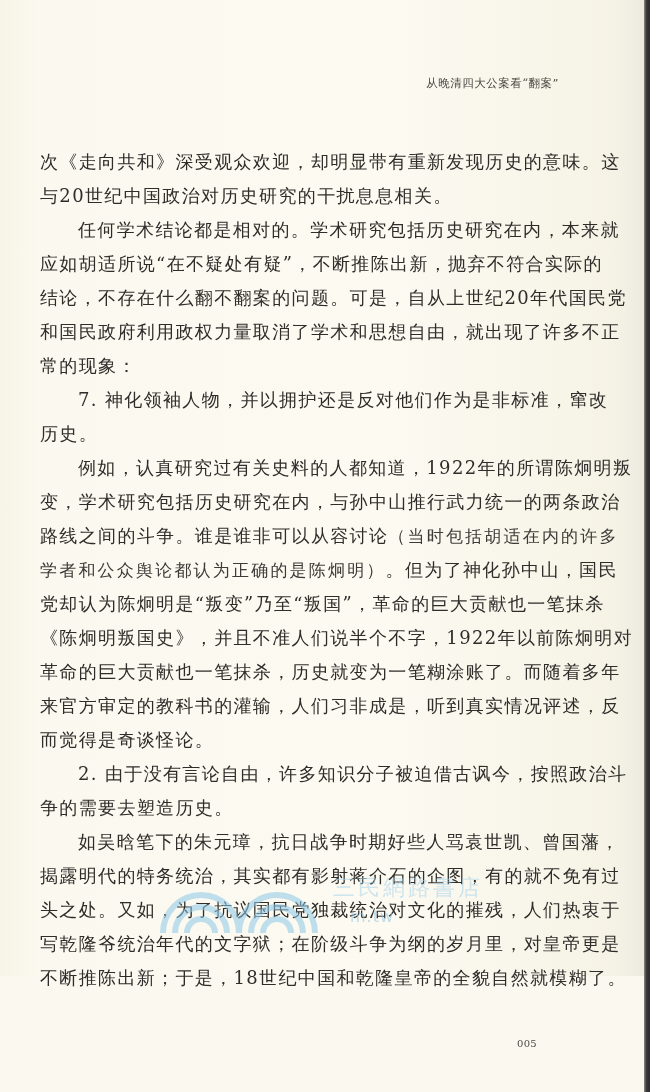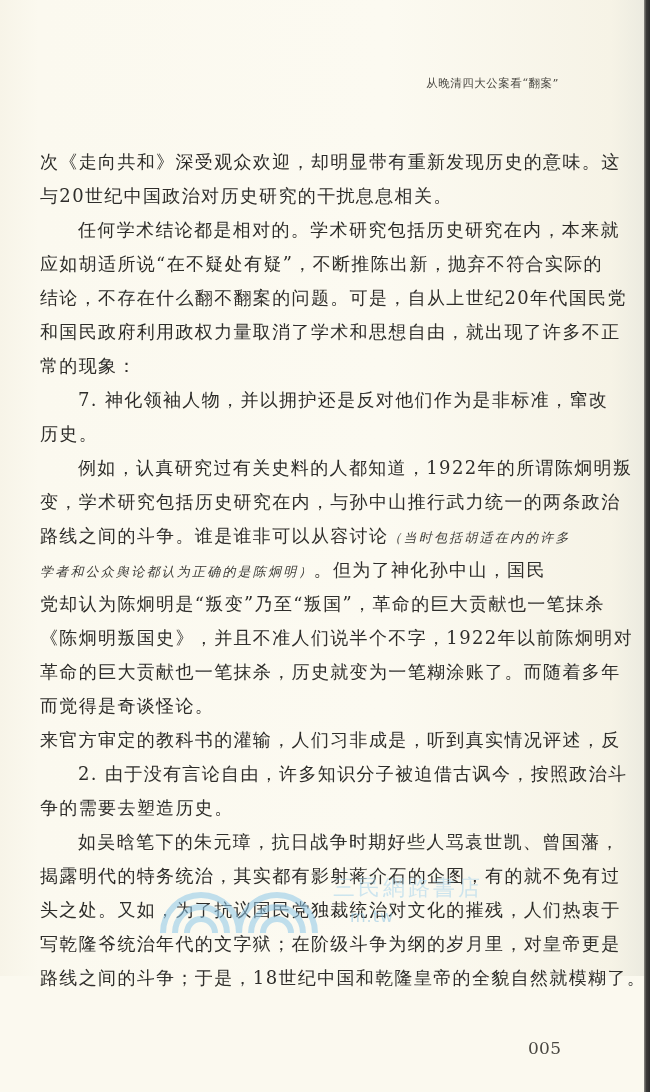--- a/index.html
+++ b/index.html
@@ -50,30 +50,29 @@
       line-height: 34px;
       font-size: 18px;
       white-space: nowrap;
       letter-spacing: 1.35px;
       color: #2e2d2a;
     }
     .line.indent {
       padding-left: 38px;
     }
     .line .small {
-      font-size: 13px;
+      font-size: 17px;
       letter-spacing: 2.2px;
       color: #3c3b37;
-      font-style: italic;
     }
     .page-number {
       position: absolute;
       top: 1038px;
-      left: 528px;
-      font-size: 17px;
+      left: 517px;
+      font-size: 10px;
       color: #4a4842;
       letter-spacing: 0.3px;
     }
     .watermark {
       position: absolute;
       left: 155px;
       top: 873px;
       width: 360px;
       height: 60px;
       opacity: 0.55;
@@ -122,29 +121,29 @@
     <div class="line"><span>常的现象：</span></div>
     <div class="line indent"><span>7. 神化领袖人物，并以拥护还是反对他们作为是非标准，窜改</span></div>
     <div class="line"><span>历史。</span></div>
     <div class="line indent"><span>例如，认真研究过有关史料的人都知道，1922年的所谓陈炯明叛</span></div>
     <div class="line"><span>变，学术研究包括历史研究在内，与孙中山推行武力统一的两条政治</span></div>
     <div class="line"><span>路线之间的斗争。谁是谁非可以从容讨论</span><span class="small">（当时包括胡适在内的许多</span></div>
     <div class="line"><span class="small">学者和公众舆论都认为正确的是陈炯明）</span><span>。但为了神化孙中山，国民</span></div>
     <div class="line"><span>党却认为陈炯明是“叛变”乃至“叛国”，革命的巨大贡献也一笔抹杀</span></div>
     <div class="line"><span>《陈炯明叛国史》，并且不准人们说半个不字，1922年以前陈炯明对</span></div>
     <div class="line"><span>革命的巨大贡献也一笔抹杀，历史就变为一笔糊涂账了。而随着多年</span></div>
+    <div class="line"><span>来官方审定的教科书的灌输，人们习非成是，听到真实情况评述，反</span></div>
     <div class="line"><span>而觉得是奇谈怪论。</span></div>
-    <div class="line"><span>来官方审定的教科书的灌输，人们习非成是，听到真实情况评述，反</span></div>
     <div class="line indent"><span>2. 由于没有言论自由，许多知识分子被迫借古讽今，按照政治斗</span></div>
     <div class="line"><span>争的需要去塑造历史。</span></div>
     <div class="line indent"><span>如吴晗笔下的朱元璋，抗日战争时期好些人骂袁世凯、曾国藩，</span></div>
     <div class="line"><span>揭露明代的特务统治，其实都有影射蒋介石的企图，有的就不免有过</span></div>
     <div class="line"><span>头之处。又如，为了抗议国民党独裁统治对文化的摧残，人们热衷于</span></div>
     <div class="line"><span>写乾隆爷统治年代的文字狱；在阶级斗争为纲的岁月里，对皇帝更是</span></div>
-    <div class="line"><span>路线之间的斗争；于是，18世纪中国和乾隆皇帝的全貌自然就模糊了。</span></div>
+    <div class="line"><span>不断推陈出新；于是，18世纪中国和乾隆皇帝的全貌自然就模糊了。</span></div>
   </div>
 
   <div class="watermark">
     <svg width="180" height="60" viewBox="0 0 180 60">
       <g fill="none" stroke="#8fc8e8" stroke-width="6">
         <path d="M8 60 A38 38 0 0 1 84 60"></path>
         <path d="M20 60 A26 26 0 0 1 72 60"></path>
         <path d="M32 60 A14 14 0 0 1 60 60"></path>
         <path d="M84 60 A38 38 0 0 1 160 60"></path>
         <path d="M96 60 A26 26 0 0 1 148 60"></path>

